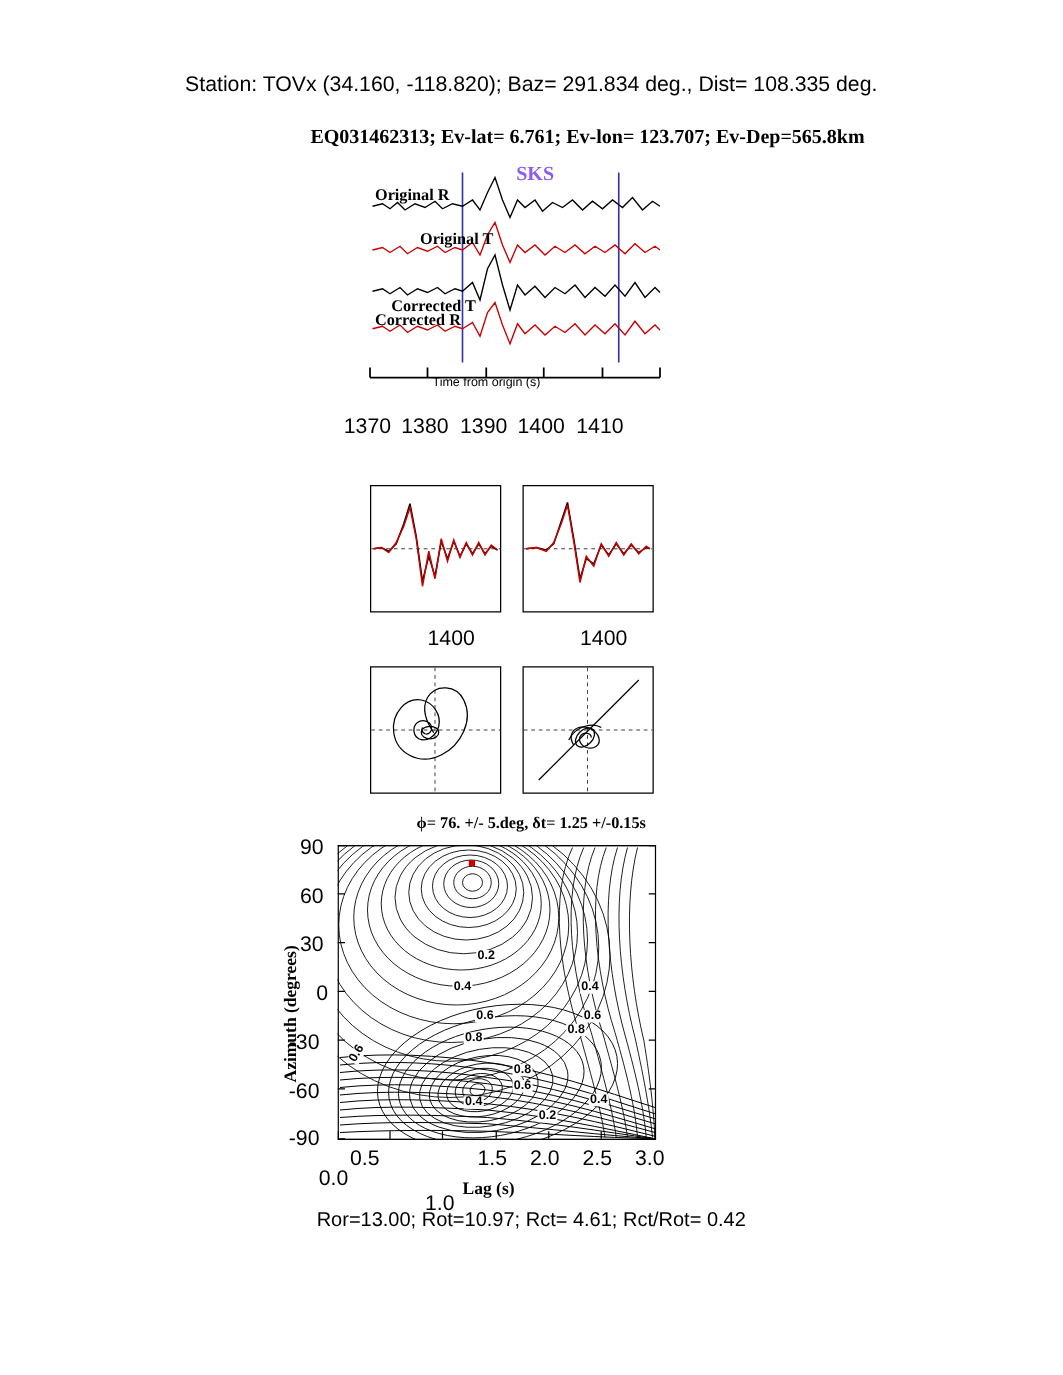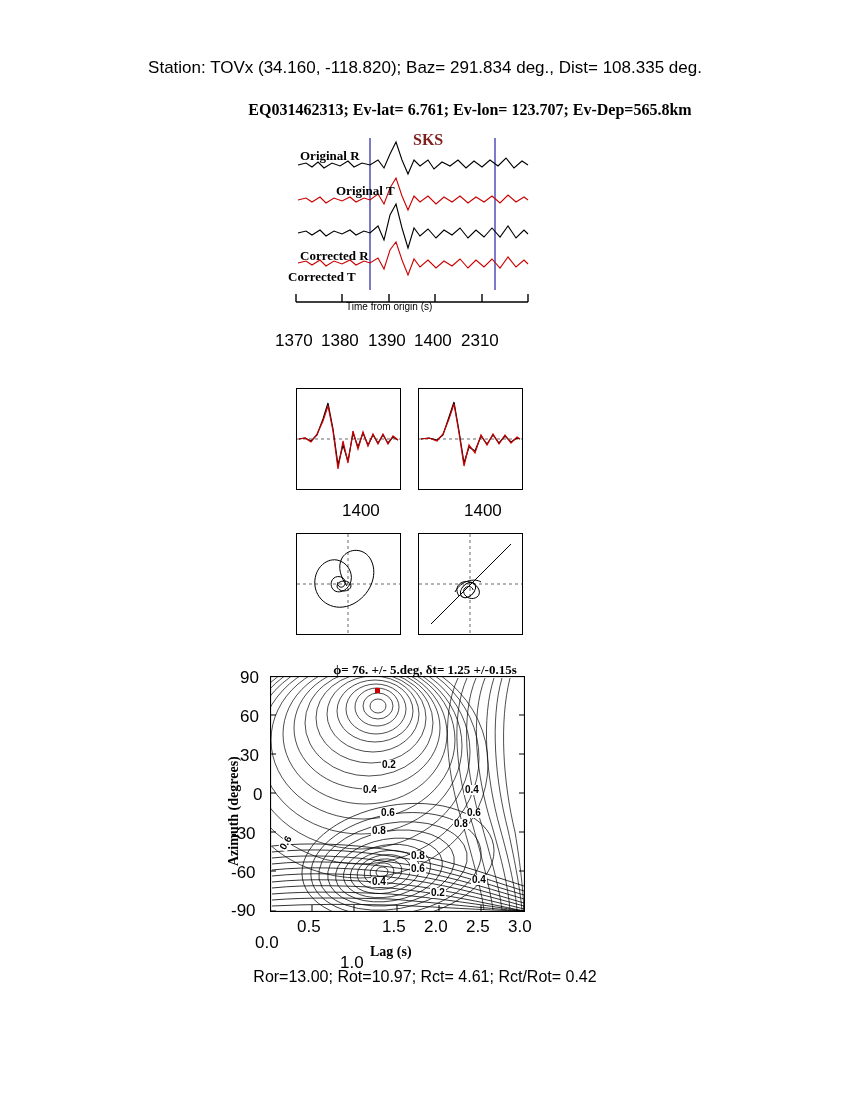--- a/index.html
+++ b/index.html
@@ -13,21 +13,21 @@
     width:850px;text-align:center;font-size:17px;
     font-family:"Liberation Sans", sans-serif;
   }
   .sub{
     width:850px;text-align:center;font-size:16px;font-weight:bold;
     font-family:"Liberation Serif", serif;
   }
   .wavelabel{font-size:13px;font-family:"Liberation Serif", serif;font-weight:bold;}
   .axnum{font-size:17px;font-family:"Liberation Sans", sans-serif;}
   .axtitle{font-size:10px;font-family:"Liberation Sans", sans-serif;}
-  .red{color:#7f1d1d;}
+  .red{color:#8b5cf6;}
   .contour-lbl{
     font-size:10px;font-family:"Liberation Sans", sans-serif;font-weight:bold;
     background:#ffffff;padding:0 1px;line-height:10px;
   }
   .ylab{
     font-size:14px;font-weight:bold;font-family:"Liberation Serif", serif;
     transform-origin:0 0;transform:rotate(-90deg);white-space:nowrap;
   }
   .bottomline{
     width:850px;text-align:center;font-size:16px;
@@ -65,30 +65,30 @@
     <line x1="97" y1="172" x2="97" y2="164" stroke="#000000" stroke-width="1.4"></line>
     <line x1="143" y1="172" x2="143" y2="164" stroke="#000000" stroke-width="1.4"></line>
     <line x1="190" y1="172" x2="190" y2="164" stroke="#000000" stroke-width="1.4"></line>
     <line x1="236" y1="172" x2="236" y2="164" stroke="#000000" stroke-width="1.4"></line>
   </svg>
 </div>
 
 <div class="abs wavelabel" style="left:300px;top:148px;">Original R</div>
 <div class="abs wavelabel" style="left:300px;top:183px;margin-left:36px;">Original T</div>
 <div class="abs wavelabel" style="left:300px;top:208px;margin-top:40px;">Corrected R</div>
-<div class="abs wavelabel" style="left:288px;top:237px;margin-top:32px;">Corrected T</div>
+<div class="abs wavelabel" style="left:313px;top:237px;">Corrected T</div>
 <div class="abs wavelabel red" style="left:413px;top:131px;font-size:16px;">SKS</div>
 
 <div class="abs axtitle" style="left:346px;top:301px;">Time from origin (s)</div>
 
 <div class="abs axnum" style="left:275px;top:331px;">1370</div>
 <div class="abs axnum" style="left:321px;top:331px;">1380</div>
 <div class="abs axnum" style="left:368px;top:331px;">1390</div>
 <div class="abs axnum" style="left:414px;top:331px;">1400</div>
-<div class="abs axnum" style="left:461px;top:331px;">2310</div>
+<div class="abs axnum" style="left:461px;top:331px;">1410</div>
 
 <div class="abs boxed" style="left:296px;top:388px;width:105px;height:102px;">
   <svg width="103" height="100" viewBox="0 0 103 100">
     <line x1="0" y1="50" x2="103" y2="50" stroke="#000000" stroke-width="0.6" stroke-dasharray="3,3"></line>
     <path d="M2,50 L8,49 L14,52 L20,46 L26,30 L31,14 L36,40 L41,76 L46,56 L51,72 L56,44 L61,58 L66,44 L71,56 L76,46 L81,54 L86,46 L91,54 L96,48 L101,51" fill="none" stroke="#000000" stroke-width="1.2"></path>
     <path d="M2,50 L8,49 L14,53 L20,45 L26,32 L31,17 L36,42 L41,80 L46,52 L51,74 L56,42 L61,60 L66,43 L71,57 L76,45 L81,55 L86,45 L91,55 L96,47 L101,51" fill="none" stroke="#cc0000" stroke-width="1.2"></path>
   </svg>
 </div>
 
 <div class="abs boxed" style="left:418px;top:388px;width:105px;height:102px;">
@@ -115,21 +115,21 @@
   <svg width="103" height="100" viewBox="0 0 103 100">
     <line x1="0" y1="50" x2="103" y2="50" stroke="#000000" stroke-width="0.6" stroke-dasharray="3,3"></line>
     <line x1="51" y1="0" x2="51" y2="100" stroke="#000000" stroke-width="0.6" stroke-dasharray="3,3"></line>
     <line x1="12" y1="90" x2="92" y2="10" stroke="#000000" stroke-width="1.0"></line>
     <path d="M40,62 C36,56 38,50 44,48 C50,46 58,50 60,56 C62,62 56,66 50,64 C45,62 43,57 46,54 C49,51 54,53 54,56" fill="none" stroke="#000000" stroke-width="1.0"></path>
     <path d="M36,58 C42,46 56,44 62,48" fill="none" stroke="#000000" stroke-width="1.0"></path>
     <ellipse cx="49" cy="56" rx="9" ry="6" fill="none" stroke="#000000" stroke-width="1.0" transform="rotate(-45 49 56)"></ellipse>
   </svg>
 </div>
 
-<div class="abs phitxt" style="left:0;top:650px;margin-top:12px;">ϕ= 76. +/- 5.deg, δt= 1.25 +/-0.15s</div>
+<div class="abs phitxt" style="left:0;top:650px;">ϕ= 76. +/- 5.deg, δt= 1.25 +/-0.15s</div>
 
 <div class="abs" style="left:270px;top:676px;width:255px;height:236px;">
   <svg width="255" height="236" viewBox="0 0 255 236">
     <rect x="0.5" y="0.5" width="254" height="235" fill="#ffffff" stroke="#000000" stroke-width="1.2"></rect>
 
     <g fill="none" stroke="#000000" stroke-width="0.7">
       <ellipse cx="108" cy="30" rx="8" ry="7"></ellipse>
       <ellipse cx="108" cy="30" rx="15" ry="13"></ellipse>
       <ellipse cx="107" cy="31" rx="22" ry="19"></ellipse>
       <ellipse cx="106" cy="33" rx="30" ry="25"></ellipse>
@@ -228,21 +228,21 @@
 
 <div class="abs axnum" style="left:240px;top:668px;">90</div>
 <div class="abs axnum" style="left:240px;top:707px;">60</div>
 <div class="abs axnum" style="left:240px;top:746px;">30</div>
 <div class="abs axnum" style="left:253px;top:785px;">0</div>
 <div class="abs axnum" style="left:231px;top:824px;">-30</div>
 <div class="abs axnum" style="left:231px;top:863px;">-60</div>
 <div class="abs axnum" style="left:231px;top:901px;">-90</div>
 
 <div class="abs axnum" style="left:255px;top:917px;margin-top:16px;">0.0</div>
-<div class="abs axnum" style="left:297px;top:917px;">0.5</div>
+<div class="abs axnum" style="left:280px;top:917px;">0.5</div>
 <div class="abs axnum" style="left:340px;top:953px;">1.0</div>
 <div class="abs axnum" style="left:382px;top:917px;">1.5</div>
 <div class="abs axnum" style="left:424px;top:917px;">2.0</div>
 <div class="abs axnum" style="left:466px;top:917px;">2.5</div>
 <div class="abs axnum" style="left:508px;top:917px;">3.0</div>
 
 <div class="abs" style="left:226px;top:866px;">
   <div class="ylab">Azimuth (degrees)</div>
 </div>
 

